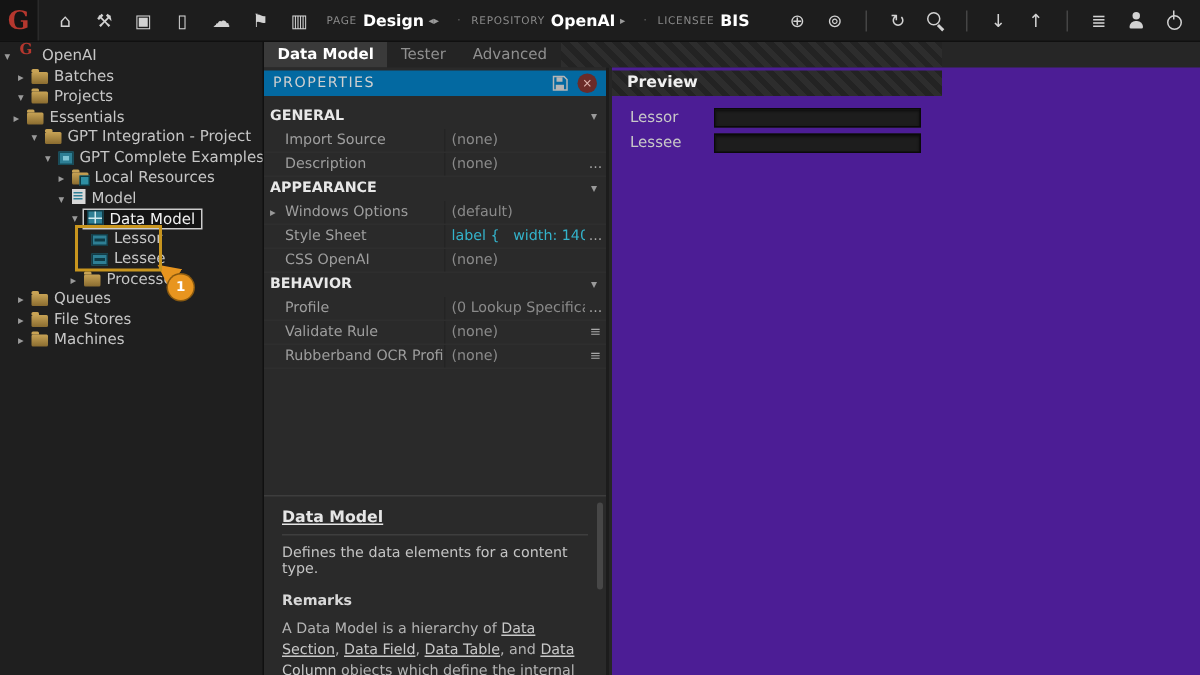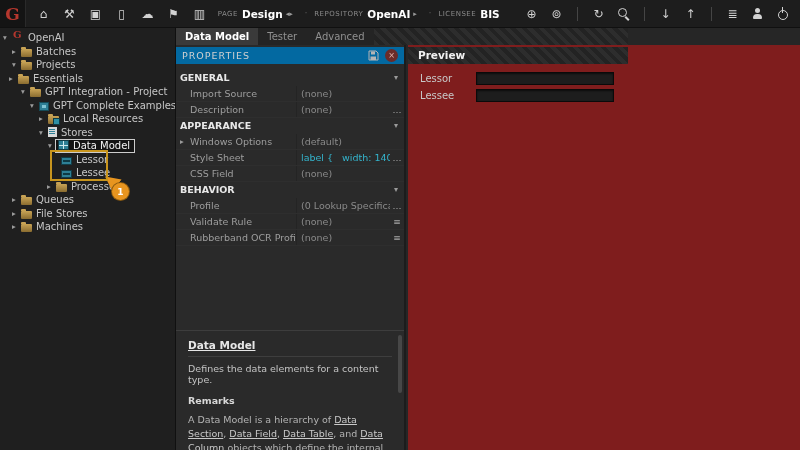--- a/index.html
+++ b/index.html
@@ -110,21 +110,21 @@
   .help-title{font-size:10.5px;font-weight:bold;color:#e6e6e6;text-decoration:underline;cursor:pointer}
   .help-hr{border:none;border-top:1px solid #3e3e3e;margin:5px 0 6px}
   .help-summary{font-size:9.5px;color:#c4c4c4}
   .help-remarks{font-size:9.5px;font-weight:bold;color:#d8d8d8;margin-top:10px}
   .help-para{font-size:9.5px;color:#b4b4b4;line-height:1.45;margin-top:7px}
   .hlink{text-decoration:underline;color:#c9c9c9;cursor:pointer}
   .help-scrollbar{position:absolute;right:2px;top:290px;width:4px;height:58px;background:#474747;
     border-radius:2px;cursor:pointer}
 
   
-  .preview-panel{position:absolute;left:408px;top:45px;right:0;bottom:0;background:#7f1d1d}
+  .preview-panel{position:absolute;left:408px;top:45px;right:0;bottom:0;background:#4c1d95}
   .preview-header{width:220px;height:17px;margin-top:2px;line-height:17px;padding-left:10px;
     font-size:10.5px;font-weight:bold;color:#f0f0f0}
   .pvfields{margin-top:6px}
   .pvrow{display:flex;align-items:center;height:17px;width:220px}
   .pvlabel{width:68px;padding-left:12px;font-size:10px;color:#c8c8c8}
   .pvinput{width:138px;height:13px;background:#1d1d1d;border:1px solid #0a0a0a;
     box-shadow:inset 0 1px 2px rgba(0,0,0,.6);color:#dddddd;font-size:9.5px;padding:0 4px;
     outline:none;font-family:"DejaVu Sans","Liberation Sans",sans-serif}
 </style>
 </head>
@@ -173,21 +173,21 @@
 
   <div class="tree-panel">
     <div class="tree-items">
         <div class="trow" style="padding-left: 3px;"><span class="tarrow">▾</span><span class="tinner"><span class="ticn i-grooper"></span><span class="tlabel">OpenAI</span></span></div>
         <div class="trow" style="padding-left: 12px;"><span class="tarrow">▸</span><span class="tinner"><span class="ticn i-folder"></span><span class="tlabel">Batches</span></span></div>
         <div class="trow" style="padding-left: 12px;"><span class="tarrow">▾</span><span class="tinner"><span class="ticn i-folder"></span><span class="tlabel">Projects</span></span></div>
         <div class="trow" style="padding-left: 9px;"><span class="tarrow">▸</span><span class="tinner"><span class="ticn i-folder"></span><span class="tlabel">Essentials</span></span></div>
         <div class="trow" style="padding-left: 21px;"><span class="tarrow">▾</span><span class="tinner"><span class="ticn i-folder"></span><span class="tlabel">GPT Integration - Project</span></span></div>
         <div class="trow" style="padding-left: 30px;"><span class="tarrow">▾</span><span class="tinner"><span class="ticn i-node"></span><span class="tlabel">GPT Complete Examples (1)</span></span></div>
         <div class="trow" style="padding-left: 39px;"><span class="tarrow">▸</span><span class="tinner"><span class="ticn i-folder2"></span><span class="tlabel">Local Resources</span></span></div>
-        <div class="trow" style="padding-left: 39px;"><span class="tarrow">▾</span><span class="tinner"><span class="ticn i-doc"></span><span class="tlabel">Stores</span></span></div>
+        <div class="trow" style="padding-left: 39px;"><span class="tarrow">▾</span><span class="tinner"><span class="ticn i-doc"></span><span class="tlabel">Model</span></span></div>
         <div class="trow" style="padding-left: 48px;"><span class="tarrow">▾</span><span class="tinner selbox"><span class="ticn i-model"></span><span class="tlabel">Data Model</span></span></div>
         <div class="trow" style="padding-left: 57px;"><span class="tarrow leaf"></span><span class="tinner"><span class="ticn i-field"></span><span class="tlabel">Lessor</span></span></div>
         <div class="trow" style="padding-left: 57px;"><span class="tarrow leaf"></span><span class="tinner"><span class="ticn i-field"></span><span class="tlabel">Lessee</span></span></div>
         <div class="trow" style="padding-left: 12px; margin-left: 35px;"><span class="tarrow">▸</span><span class="tinner"><span class="ticn i-folder"></span><span class="tlabel">Processes</span></span></div>
         <div class="trow" style="padding-left: 12px;"><span class="tarrow">▸</span><span class="tinner"><span class="ticn i-folder"></span><span class="tlabel">Queues</span></span></div>
         <div class="trow" style="padding-left: 12px;"><span class="tarrow">▸</span><span class="tinner"><span class="ticn i-folder"></span><span class="tlabel">File Stores</span></span></div>
         <div class="trow" style="padding-left: 12px;"><span class="tarrow">▸</span><span class="tinner"><span class="ticn i-folder"></span><span class="tlabel">Machines</span></span></div>
       </div>
     <svg class="annsvg" width="176" height="421">
       <defs>
@@ -247,21 +247,21 @@
           <span class="plab"><span class="pexp">▸</span><span>Windows Options</span></span>
           <span class="pval">(default)</span>
           <span class="pbtn"></span>
         </div>
         <div class="prow">
           <span class="plab"><span>Style Sheet</span></span>
           <span class="pval code">label {   width: 140px;}</span>
           <span class="pbtn">…</span>
         </div>
         <div class="prow">
-          <span class="plab"><span>CSS Field</span></span>
+          <span class="plab"><span>CSS OpenAI</span></span>
           <span class="pval">(none)</span>
           <span class="pbtn"></span>
         </div>
         <div class="psec">
           <span class="psecname">BEHAVIOR</span>
           <span class="psecchev">▾</span>
         </div>
         <div class="prow">
           <span class="plab"><span>Profile</span></span>
           <span class="pval">(0 Lookup Specifications)</span>

